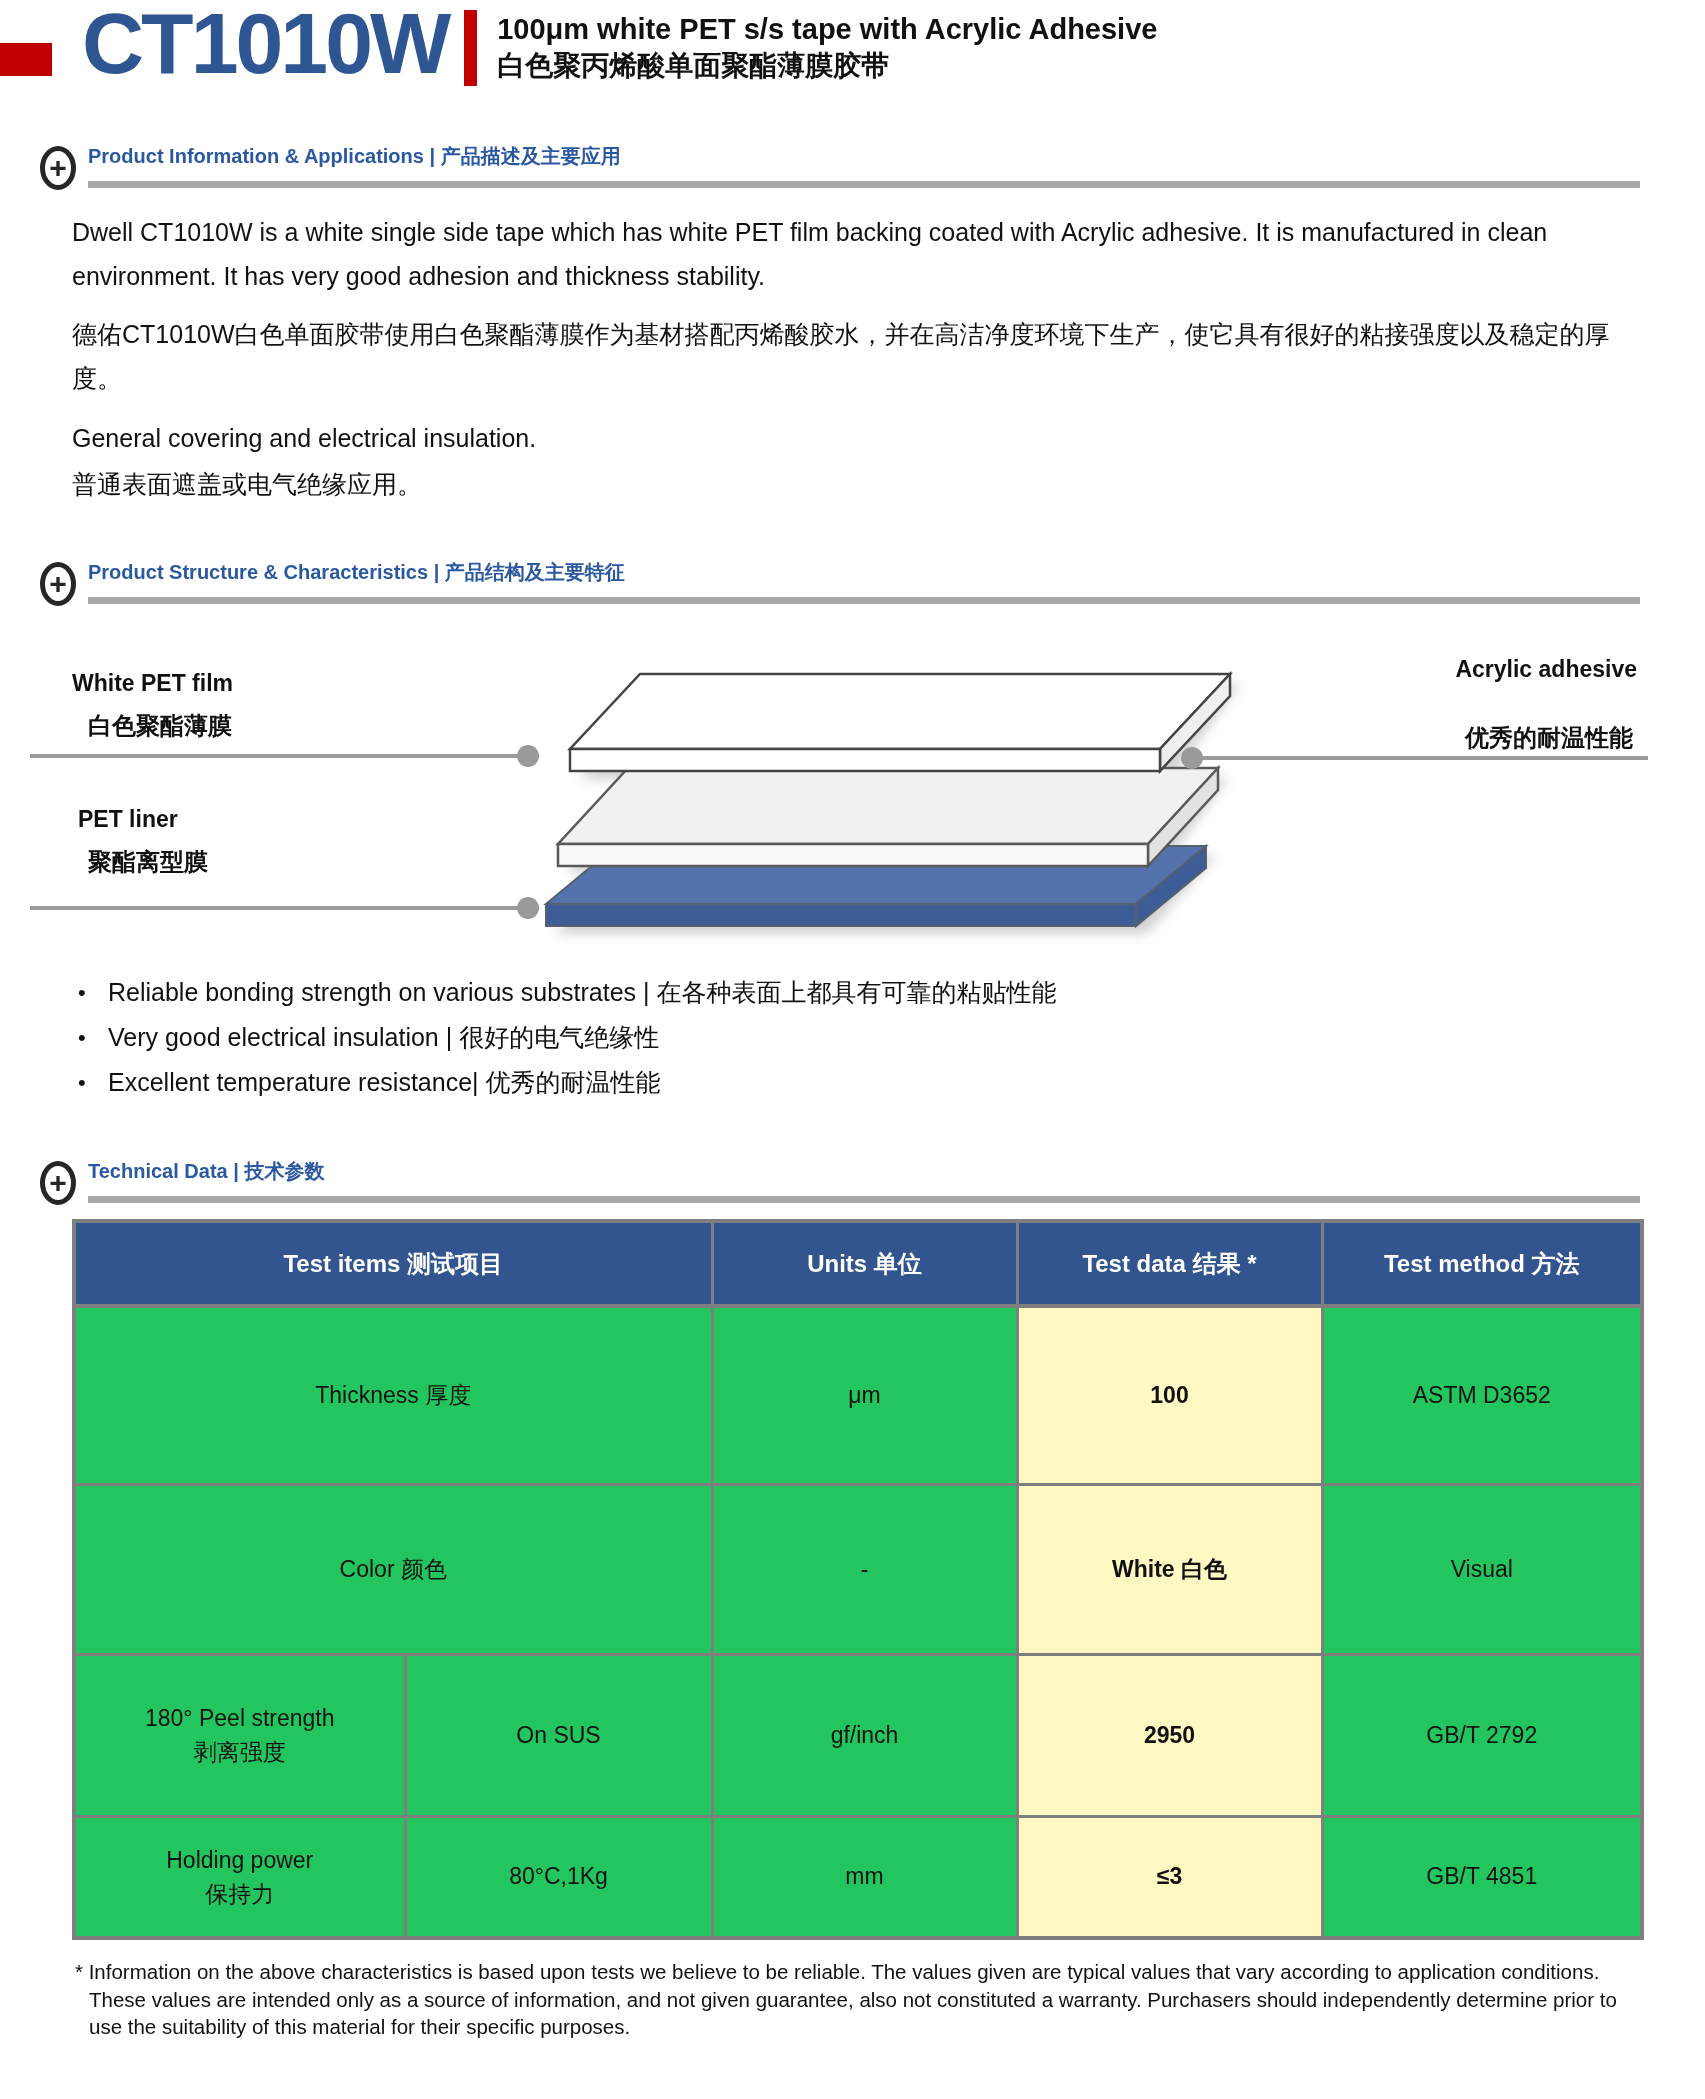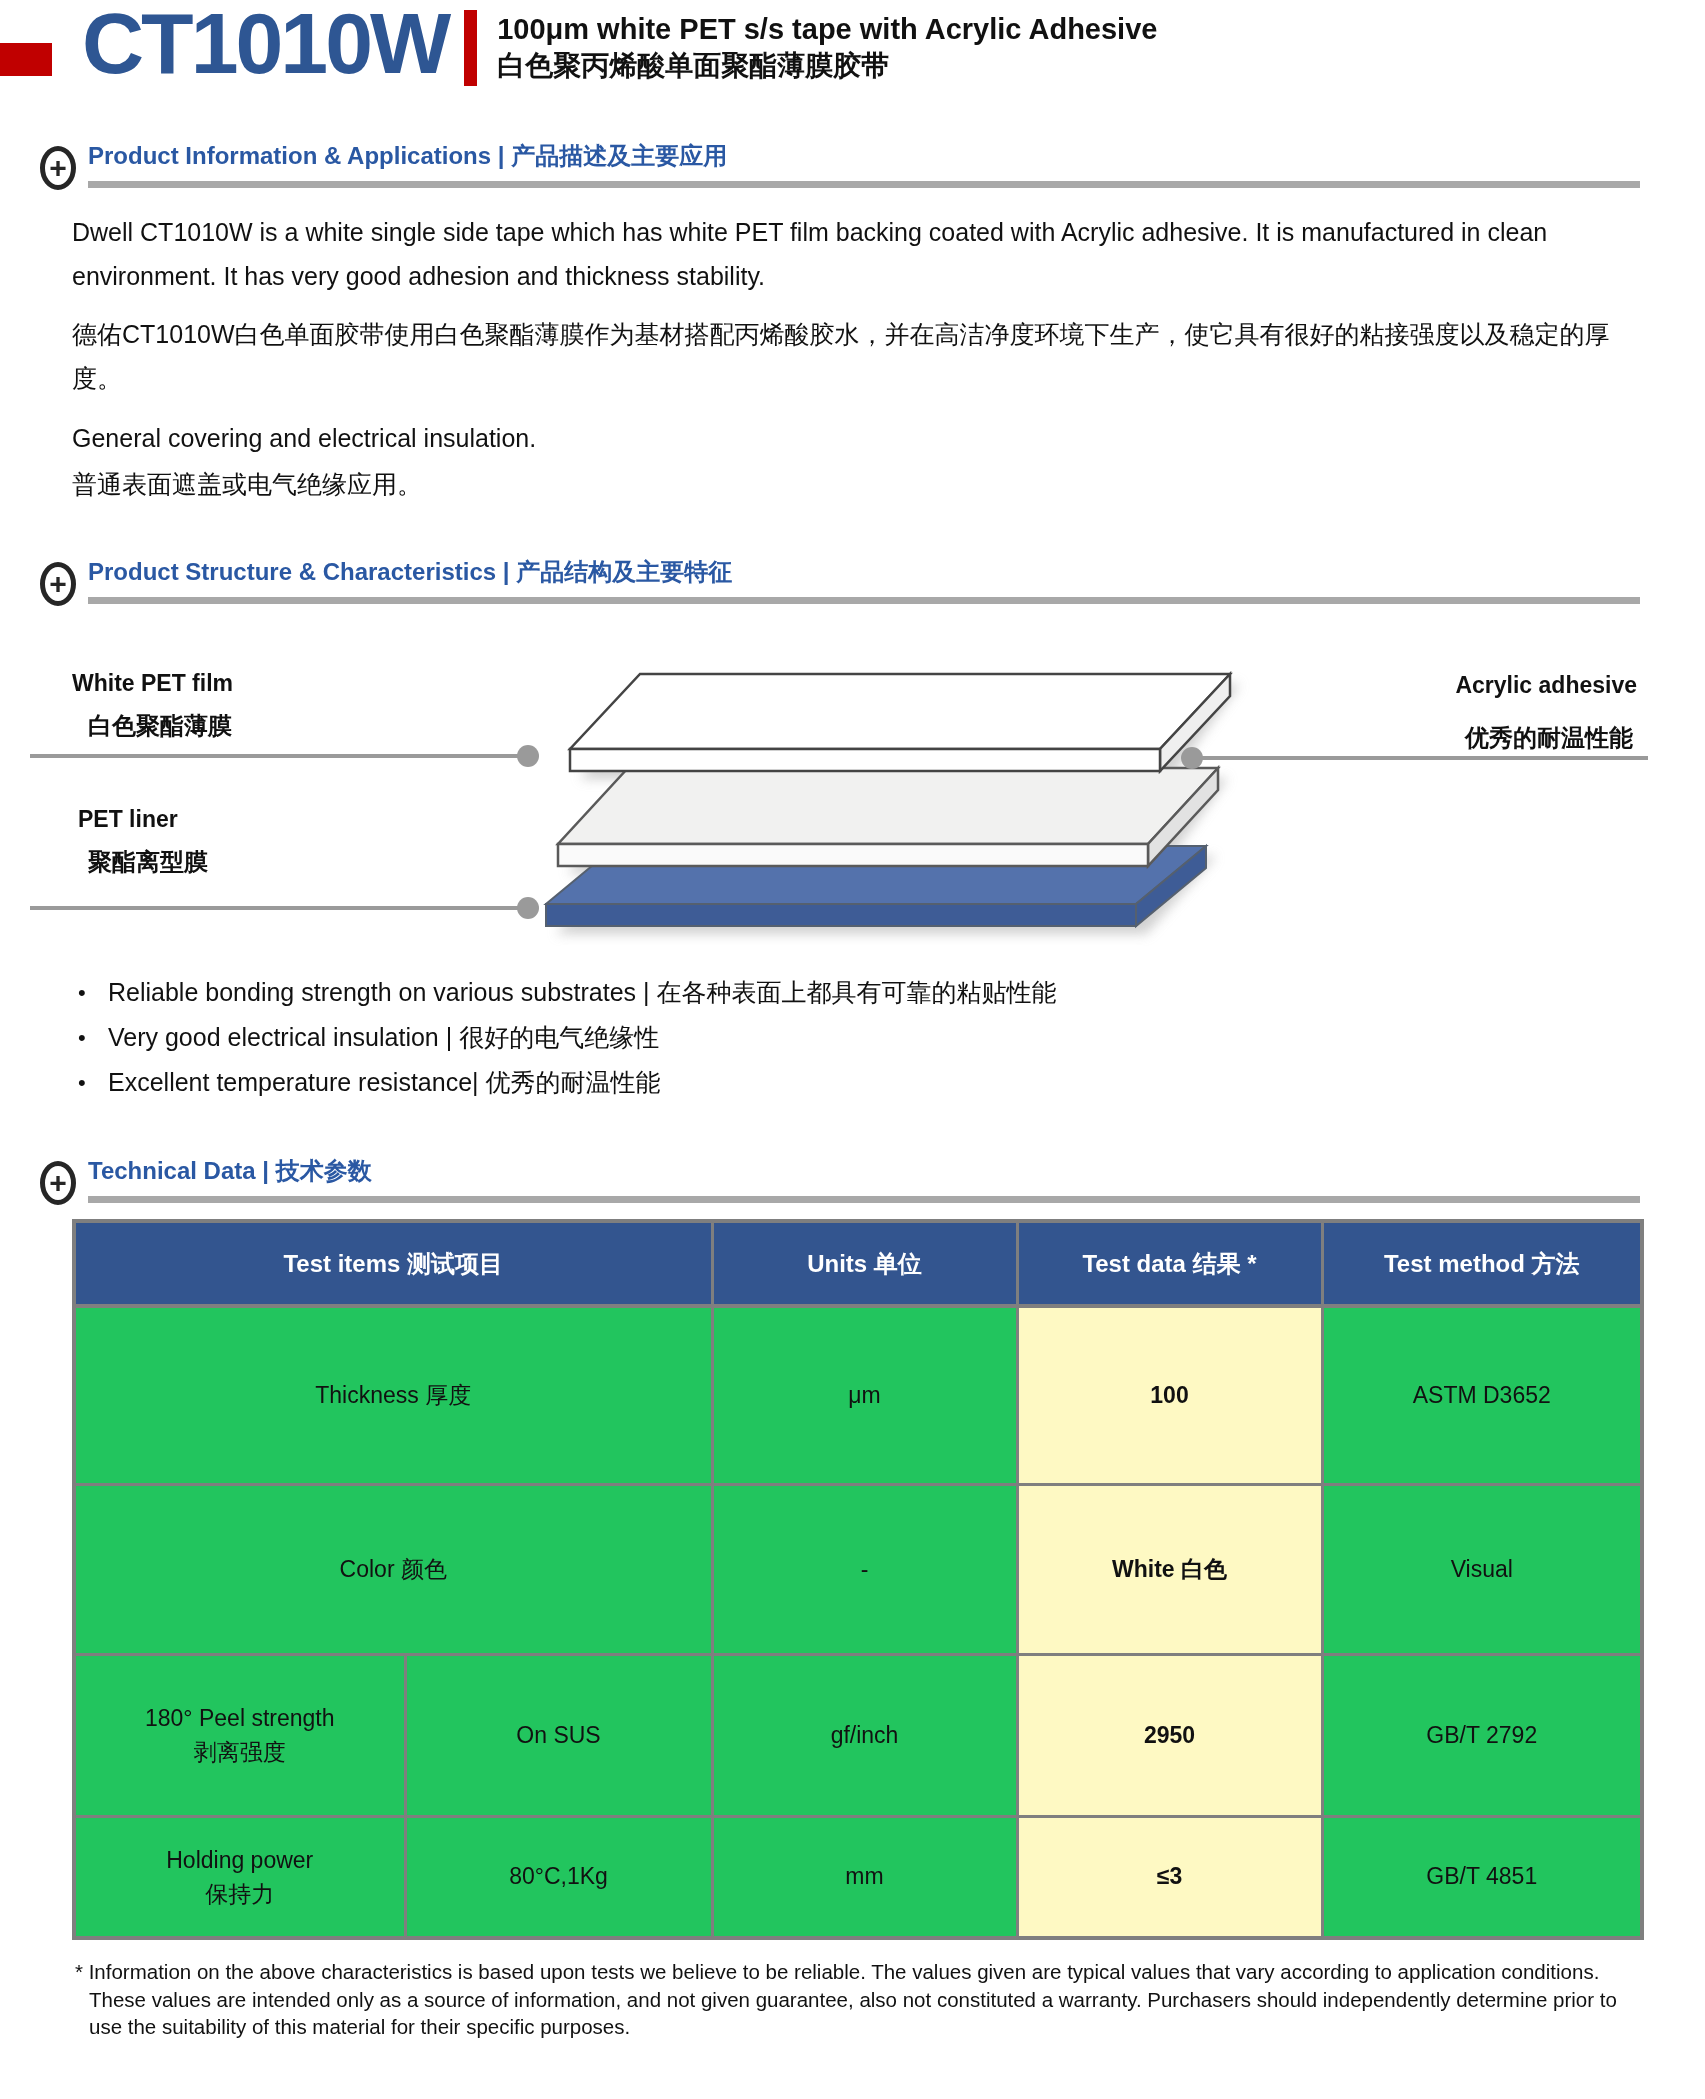--- a/index.html
+++ b/index.html
@@ -26,39 +26,39 @@
   .section { position:relative; margin:0 65px 0 40px; padding-left:48px; }
   .sec-1 { margin-top:50px; }
   .sec-2 { margin-top:46px; }
   .sec-3 { margin-top:46px; }
   .plus-icon {
     position:absolute; left:0; top:10px; width:36px; height:44px;
     border:5px solid #262626; border-radius:50%;
     display:flex; align-items:center; justify-content:center;
     font-size:30px; font-weight:bold; color:#262626; line-height:1;
   }
-  .sec-title { font-size:24px; font-weight:bold; color:#2a58a3; line-height:40px; }
+  .sec-title { font-size:20px; font-weight:bold; color:#2a58a3; line-height:40px; }
   .sec-underline { height:7px; background:#a8a8a8; margin-top:5px; }
 
   
   .info-block { margin:22px 65px 0 72px; }
   .p-en { font-size:25px; line-height:44px; color:#111; }
   .p-zh { font-size:25px; line-height:44px; color:#111; margin-top:14px; }
   .p-use { margin-top:16px; }
 
   
   .diagram { position:relative; height:300px; margin-top:42px; }
   .diagram svg { position:absolute; left:0; top:0; }
   .lbl { position:absolute; font-weight:bold; font-size:23px; color:#111; white-space:nowrap; }
   .lbl-zh { font-size:24px;margin-left:16px; }
   .lbl-film-en { left:72px; top:24px; }
   .lbl-film-zh { left:72px; top:64px; }
   .lbl-liner-en { left:78px; top:160px; }
   .lbl-liner-zh { left:72px; top:200px; }
-  .lbl-adh-en { right:68px; top:26px; }
+  .lbl-adh-en { right:68px; top:10px; }
   .lbl-adh-zh { right:72px; top:76px; }
 
   
   .bullets { margin:24px 65px 0 78px; }
   .bullet-row { display:flex; font-size:25px; line-height:45px; color:#111; }
   .bullet-dot { width:30px; flex:0 0 auto; font-size:22px; }
 
   
   .tbl-wrap { margin:16px 65px 0 72px; }
   table { border-collapse:collapse; table-layout:fixed; width:1568px; }

